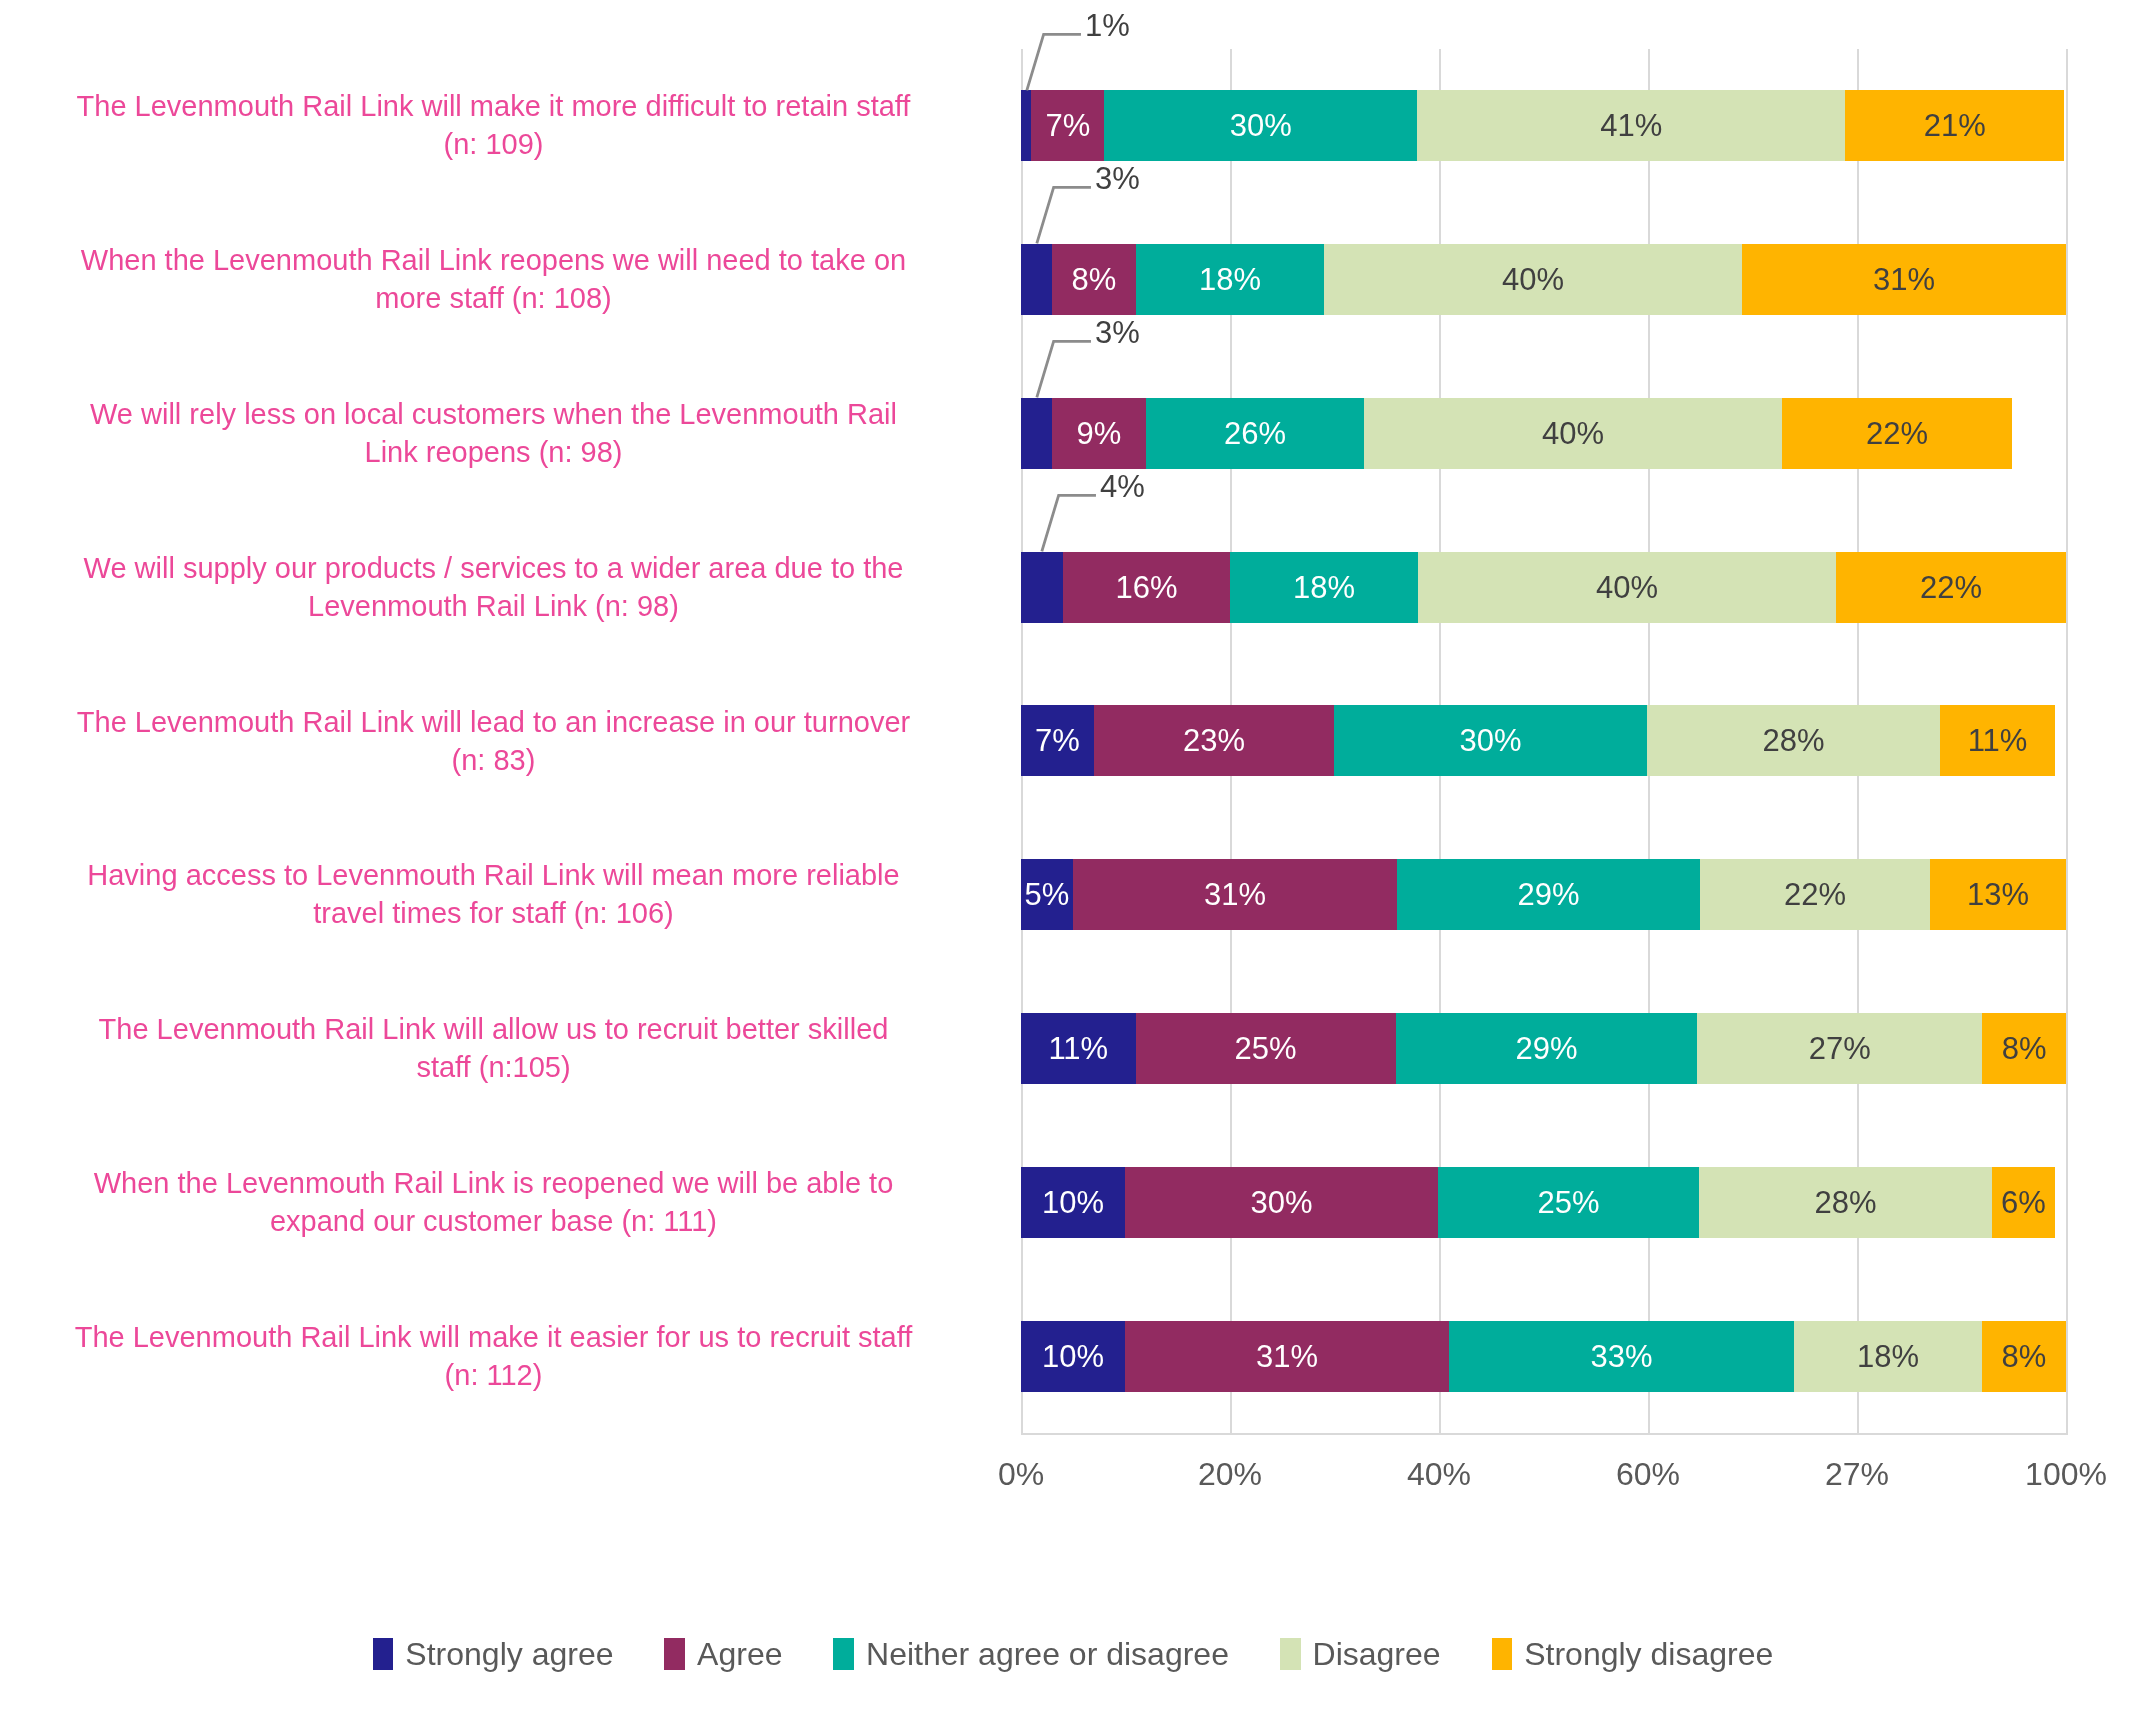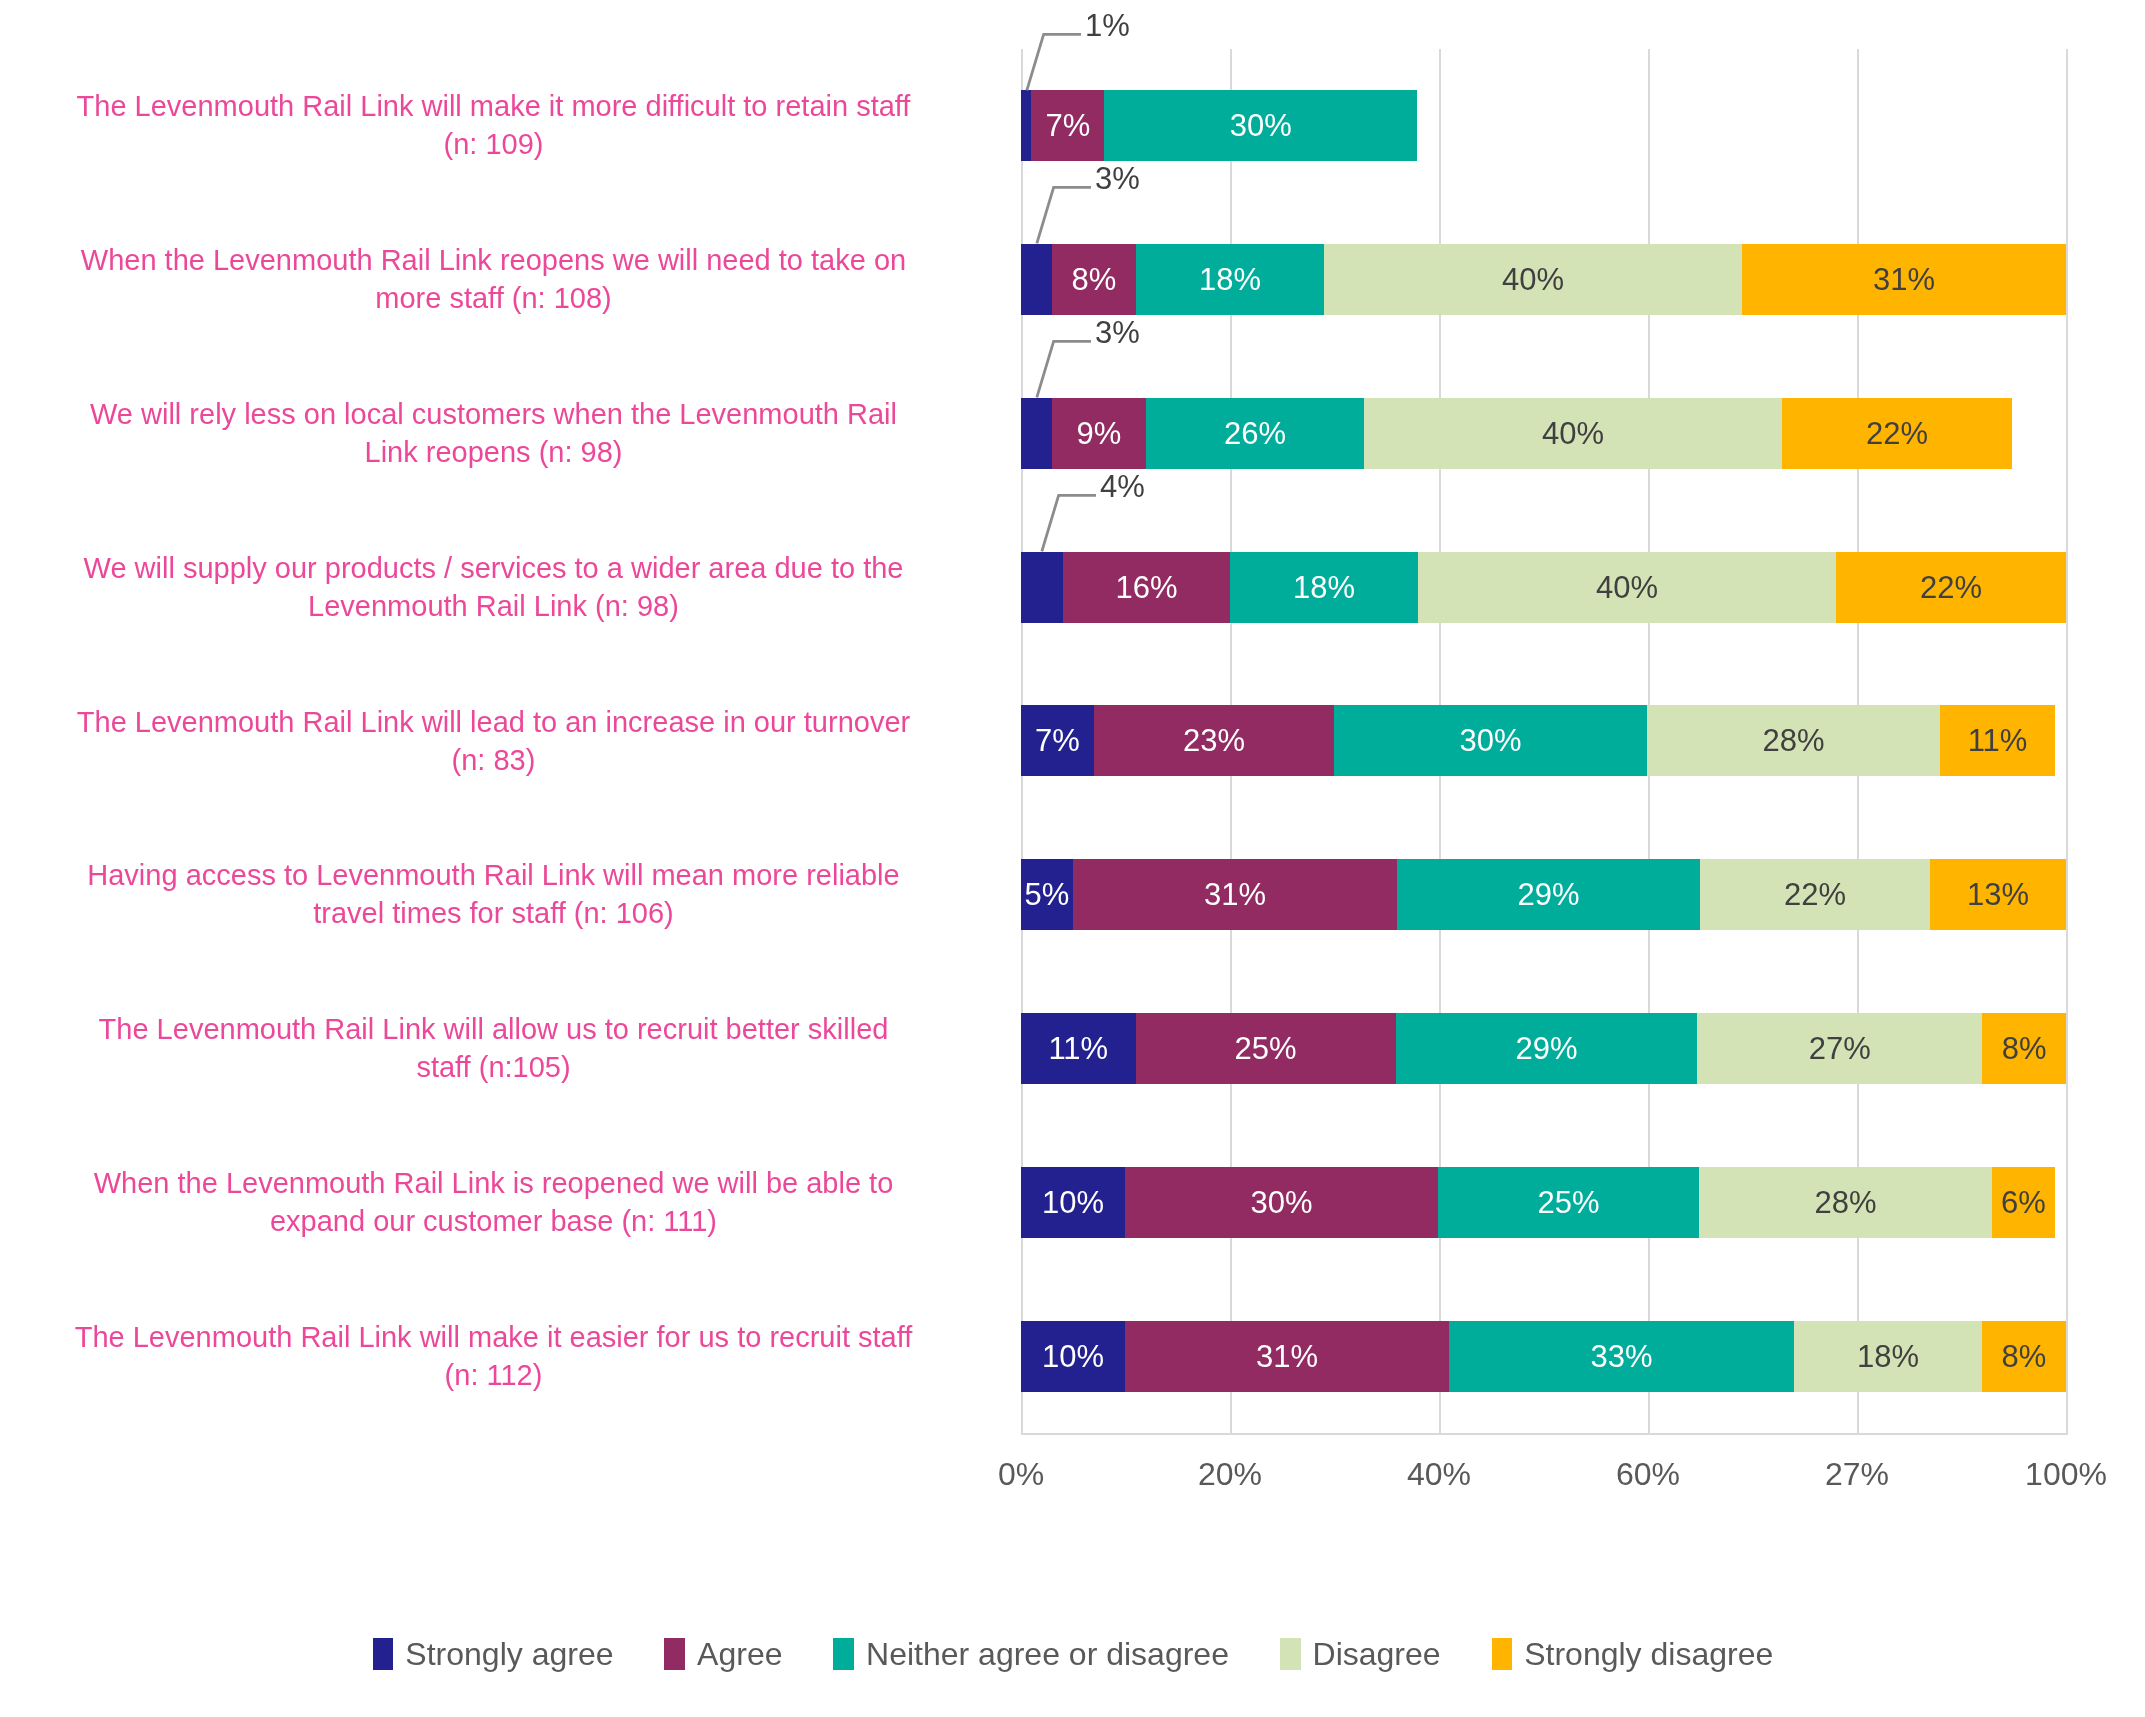--- a/index.html
+++ b/index.html
@@ -169,20 +169,26 @@
         <div class="cat-label">The Levenmouth Rail Link will make it more difficult to retain staff
 (n: 109)</div>
       </div>
       <div class="bar-track" style="top: 90px; height: 71px;">
         <div class="seg light-text" style="width: 10.4px; background: rgb(35, 32, 143);"></div>
         <div class="seg light-text" style="width: 73px; background: rgb(146, 43, 97);">
           <span class="seg-val">7%</span>
         </div>
         <div class="seg light-text" style="width: 313px; background: rgb(0, 173, 155);">
           <span class="seg-val">30%</span>
+        </div>
+        <div class="seg dark-text" style="width: 428px; background: rgb(212, 227, 181);">
+          <span class="seg-val">41%</span>
+        </div>
+        <div class="seg dark-text" style="width: 219px; background: rgb(255, 180, 0);">
+          <span class="seg-val">21%</span>
         </div>
       </div>
       <div class="cat-row" style="top: 228px; height: 103px;">
         <div class="cat-label">When the Levenmouth Rail Link reopens we will need to take on
 more staff (n: 108)</div>
       </div>
       <div class="bar-track" style="top: 244px; height: 71px;">
         <div class="seg light-text" style="width: 31px; background: rgb(35, 32, 143);"></div>
         <div class="seg light-text" style="width: 84px; background: rgb(146, 43, 97);">
           <span class="seg-val">8%</span>

